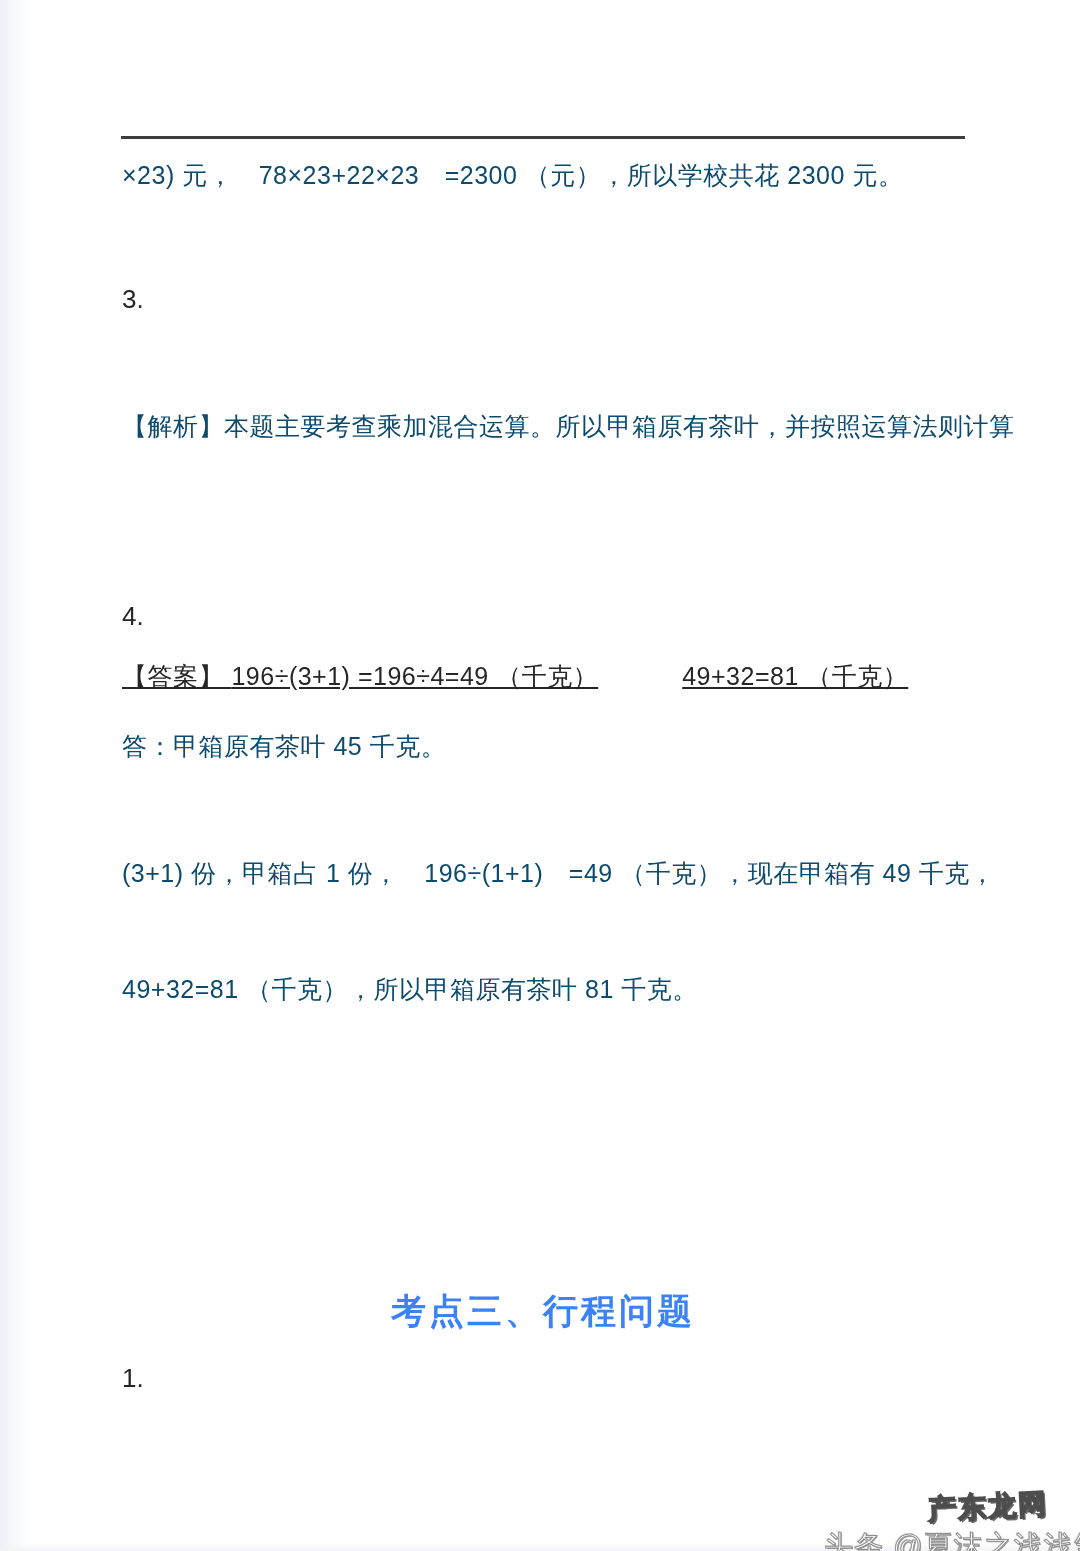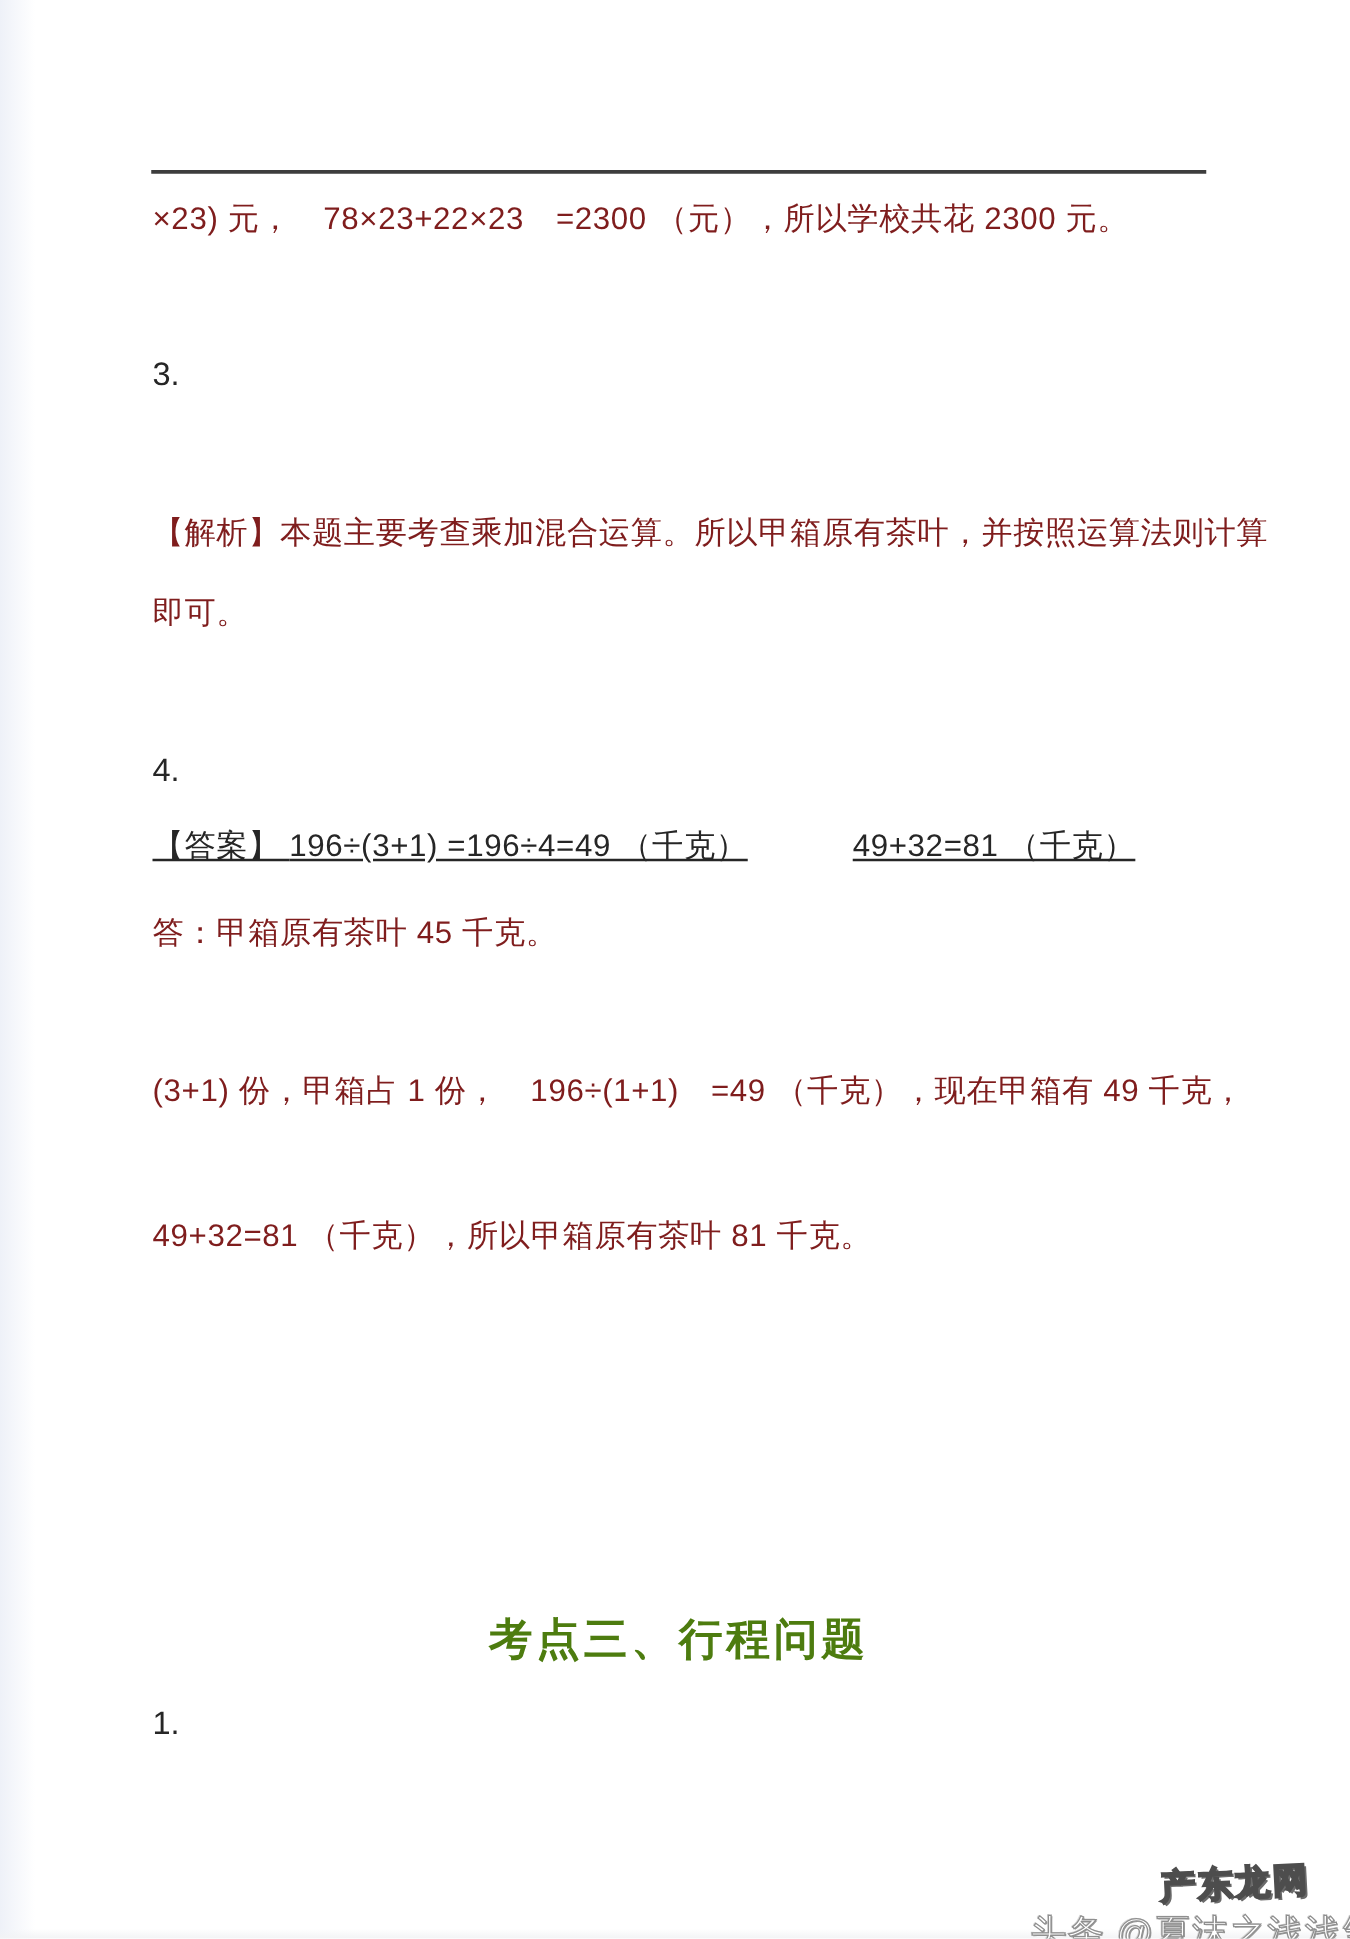--- a/index.html
+++ b/index.html
@@ -37,21 +37,21 @@
     background: #3d3d3d;
   }
   .line {
     position: absolute;
     left: 122px;
     width: 850px;
     margin: 0;
     font-size: 25px;
     line-height: 34px;
     letter-spacing: 0.5px;
-    color: #7f1d1d;
+    color: #0c4a6e;
     white-space: pre;
   }
   .qnum {
     position: absolute;
     left: 122px;
     margin: 0;
     font-size: 26px;
     color: #262626;
   }
   .answer4-line {
@@ -68,21 +68,21 @@
   .section-heading {
     position: absolute;
     left: 121px;
     top: 1288px;
     width: 844px;
     margin: 0;
     text-align: center;
     font-size: 35px;
     font-weight: bold;
     letter-spacing: 3px;
-    color: #4d7c0f;
+    color: #3b82f6;
   }
   .watermark {
     position: absolute;
     left: 788px;
     top: 1494px;
     font-size: 29px;
     letter-spacing: 1px;
     color: #ffffff;
     -webkit-text-stroke: 1px #8f8f8f;
     text-shadow: 1px 1px 0 #9a9a9a, -1px -1px 0 #d8d8d8;
@@ -111,21 +111,20 @@
 
   <div class="divider"></div>
 
   <p class="line" style="top:158px">×23) 元，　78×23+22×23　=2300 （元），所以学校共花 2300 元。</p>
 
   <p class="qnum" style="top:284px">3.</p>
 
 
   <p class="line" style="top:409px">【解析】本题主要考查乘加混合运算。所以甲箱原有茶叶，并按照运算法则计算</p>
 
-  <p class="line" style="top:473px">即可。</p>
 
   <p class="qnum" style="top:601px">4.</p>
 
   <p class="answer4-line"><span>【答案】 </span><span>196÷(3+1) =196÷4=49 （千克）</span><span class="eq-gap"></span><span>49+32=81 （千克）</span></p>
 
   <p class="line" style="top:729px">答：甲箱原有茶叶 45 千克。</p>
 
 
   <p class="line" style="top:856px">(3+1) 份，甲箱占 1 份，　196÷(1+1)　=49 （千克），现在甲箱有 49 千克，</p>
 

